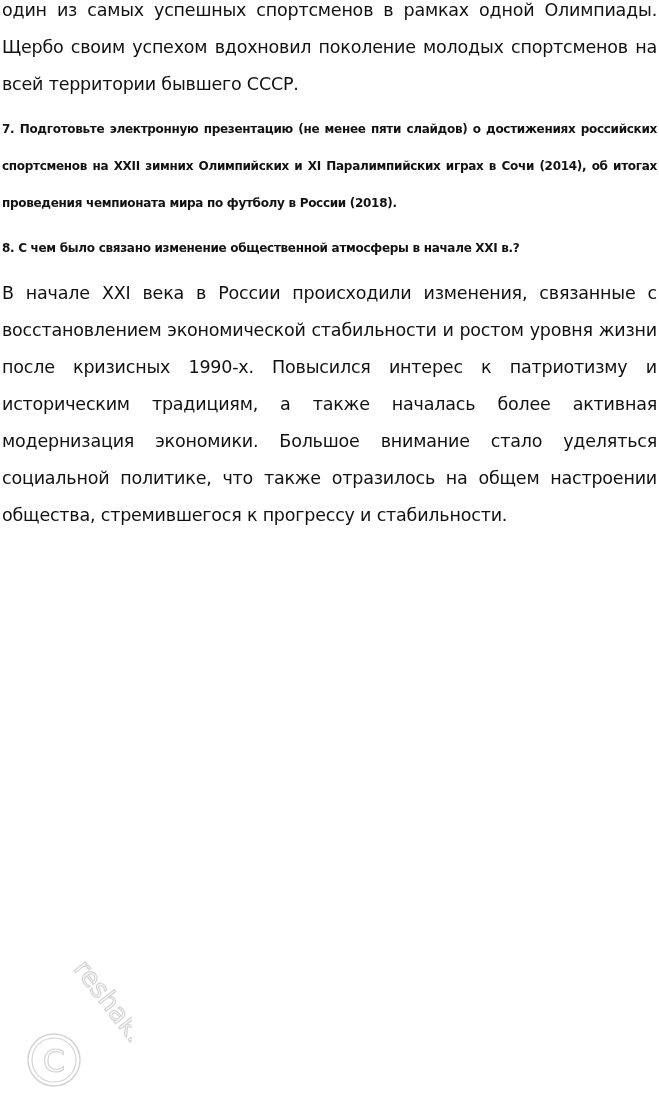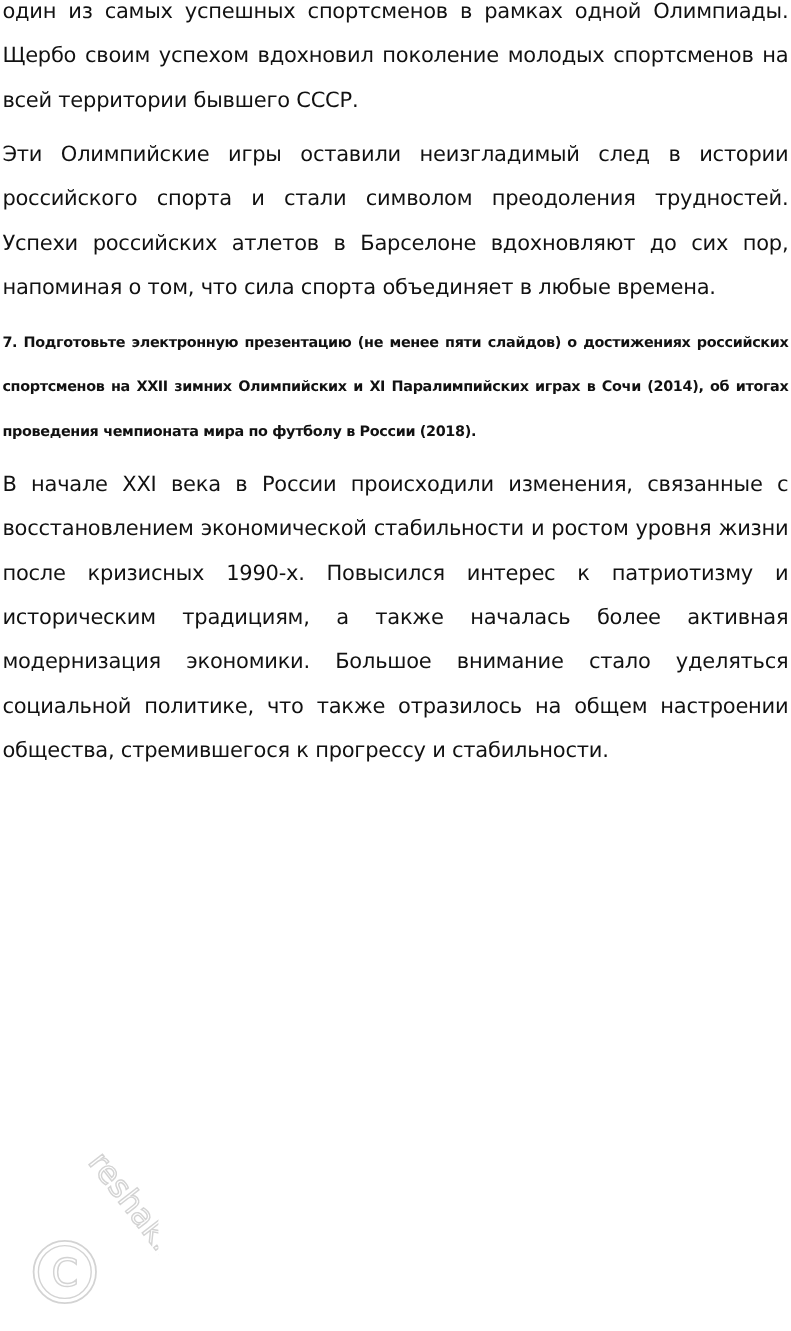--- a/index.html
+++ b/index.html
@@ -48,24 +48,24 @@
       height: 140px;
       pointer-events: none;
       opacity: 0.55;
     }
   </style>
 </head>
 <body>
 
 <div class="page">
   <p class="para">один из самых успешных спортсменов в рамках одной Олимпиады. Щербо своим успехом вдохновил поколение молодых спортсменов на всей территории бывшего СССР.</p>
-  <p class="para">Эти Олимпийские игры оставили неизгладимый след в истории российского спорта и стали символом преодоления трудностей. Успехи российских атлетов в Барселоне вдохновляют до сих пор, напоминая о том, что сила спорта объединяет в любые времена.</p>
 
   <p class="question">7. Подготовьте электронную презентацию (не менее пяти слайдов) о достижениях российских спортсменов на XXII зимних Олимпийских и XI Паралимпийских играх в Сочи (2014), об итогах проведения чемпионата мира по футболу в России (2018).</p>
 
+  <p class="question">8. С чем было связано изменение общественной атмосферы в начале XXI в.?</p>
   <p class="para">В начале XXI века в России происходили изменения, связанные с восстановлением экономической стабильности и ростом уровня жизни после кризисных 1990-х. Повысился интерес к патриотизму и историческим традициям, а также началась более активная модернизация экономики. Большое внимание стало уделяться социальной политике, что также отразилось на общем настроении общества, стремившегося к прогрессу и стабильности.</p>
 </div>
 
 <div class="watermark">
   <svg width="110" height="140" viewBox="0 0 110 140">
     <circle cx="32" cy="100" r="26" fill="none" stroke="#b0b0b0" stroke-width="1.5"></circle>
     <circle cx="32" cy="100" r="22" fill="none" stroke="#b0b0b0" stroke-width="1.2"></circle>
     <text x="32" y="112" font-family="DejaVu Sans, sans-serif" font-size="32" fill="none" stroke="#b0b0b0" stroke-width="1.2" text-anchor="middle">C</text>
     <text x="18" y="24" font-family="DejaVu Sans, sans-serif" font-size="26" fill="none" stroke="#b0b0b0" stroke-width="1.2" transform="rotate(52 50 50)">reshak.ru</text>
   </svg>

